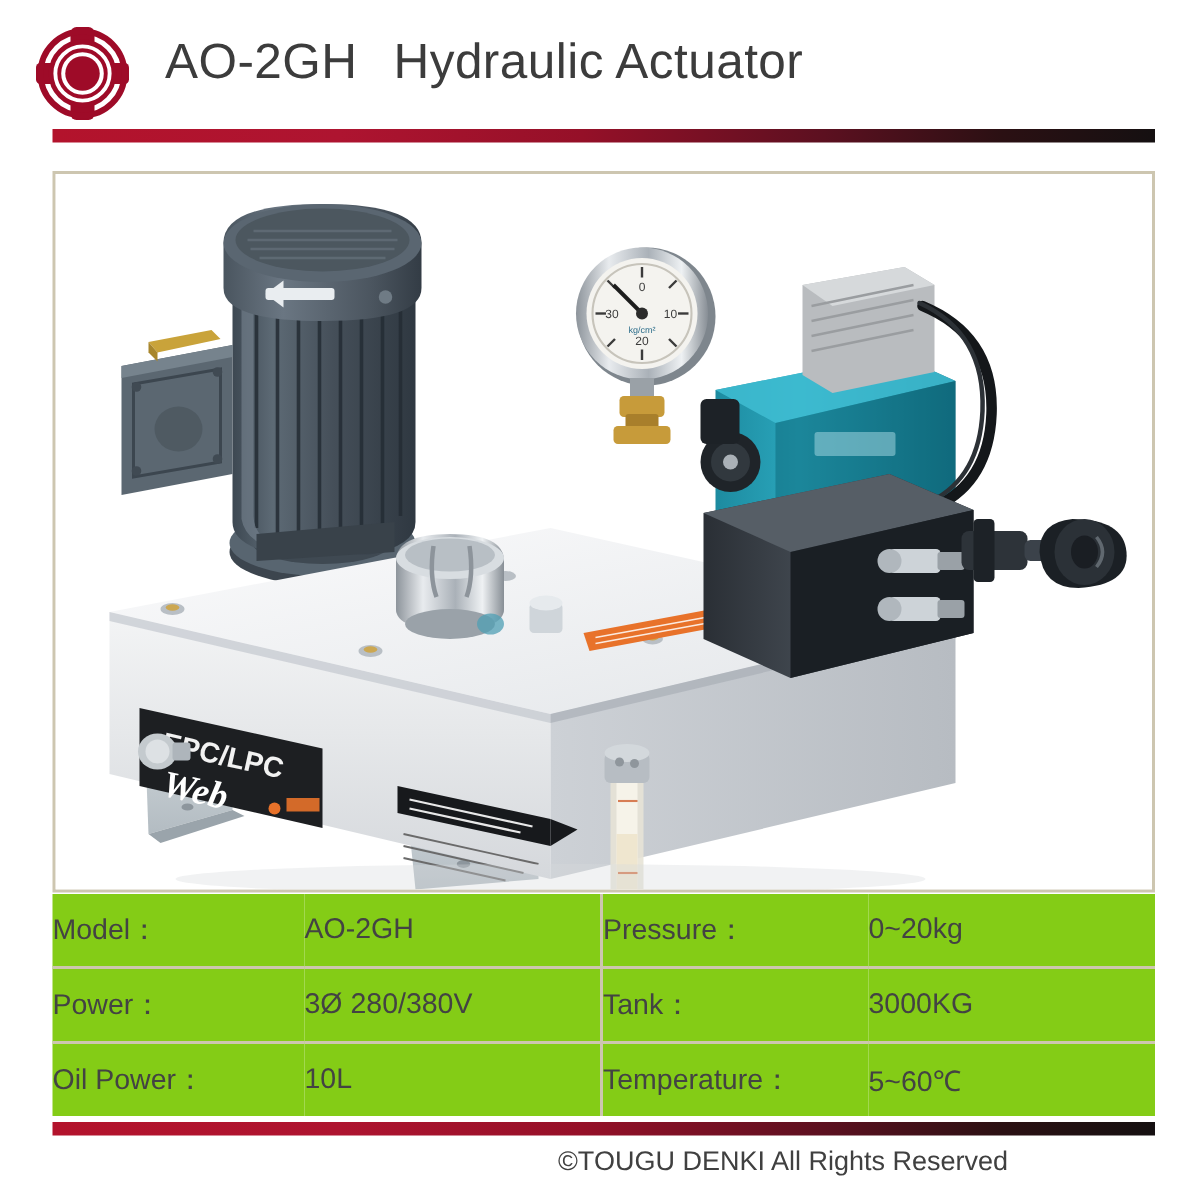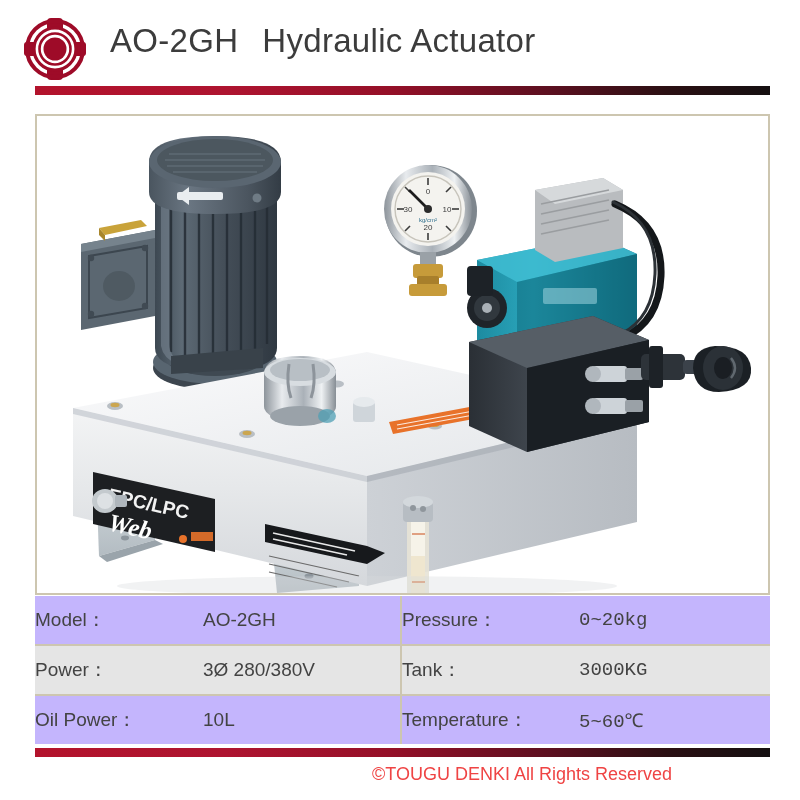--- a/index.html
+++ b/index.html
@@ -95,29 +95,29 @@
   }
   .spec-table td {
     height: 49px;
     font-size: 19px;
     color: #434343;
     font-weight: 400;
     vertical-align: middle;
     padding: 0;
     border: 0;
   }
-  .spec-table tr.shaded td { background: #c4b5fd; }
-  .spec-table tr.plain  td { background: #e5e5e5; }
+  .spec-table tr.shaded td { background: #84cc16; }
+  .spec-table tr.plain  td { background: #84cc16; }
 
   .spec-table tr + tr td { border-top: 2px solid #cdc6b0; }
 
   .col-label-l { width: 168px; padding-left: 18px; }
   .col-value-l { width: 198px; padding-left: 6px; }
   .col-label-r { width: 178px; padding-left: 18px; border-left: 2px solid #cdc6b0 !important; }
-  .col-value-r { width: 191px; padding-left: 6px; font-family: Liberation Mono, monospace; }
+  .col-value-r { width: 191px; padding-left: 6px; }
 
   .spec-table tr + tr td.col-label-r {
     border-left: 2px solid #cdc6b0 !important;
     border-top: 2px solid #cdc6b0;
   }
 
   
   .rule-bottom {
     position: absolute;
     left: 35px;
@@ -131,21 +131,21 @@
       #5c1020 70%,
       #2b1013 86%,
       #151011 100%);
   }
 
   .copyright {
     position: absolute;
     right: 30px;
     top: 764px;
     font-size: 18px;
-    color: #ef4444;
+    color: #404040;
     white-space: nowrap;
   }
 </style>
 </head>
 <body>
 
 <div class="page">
 
   <div class="header">
 

